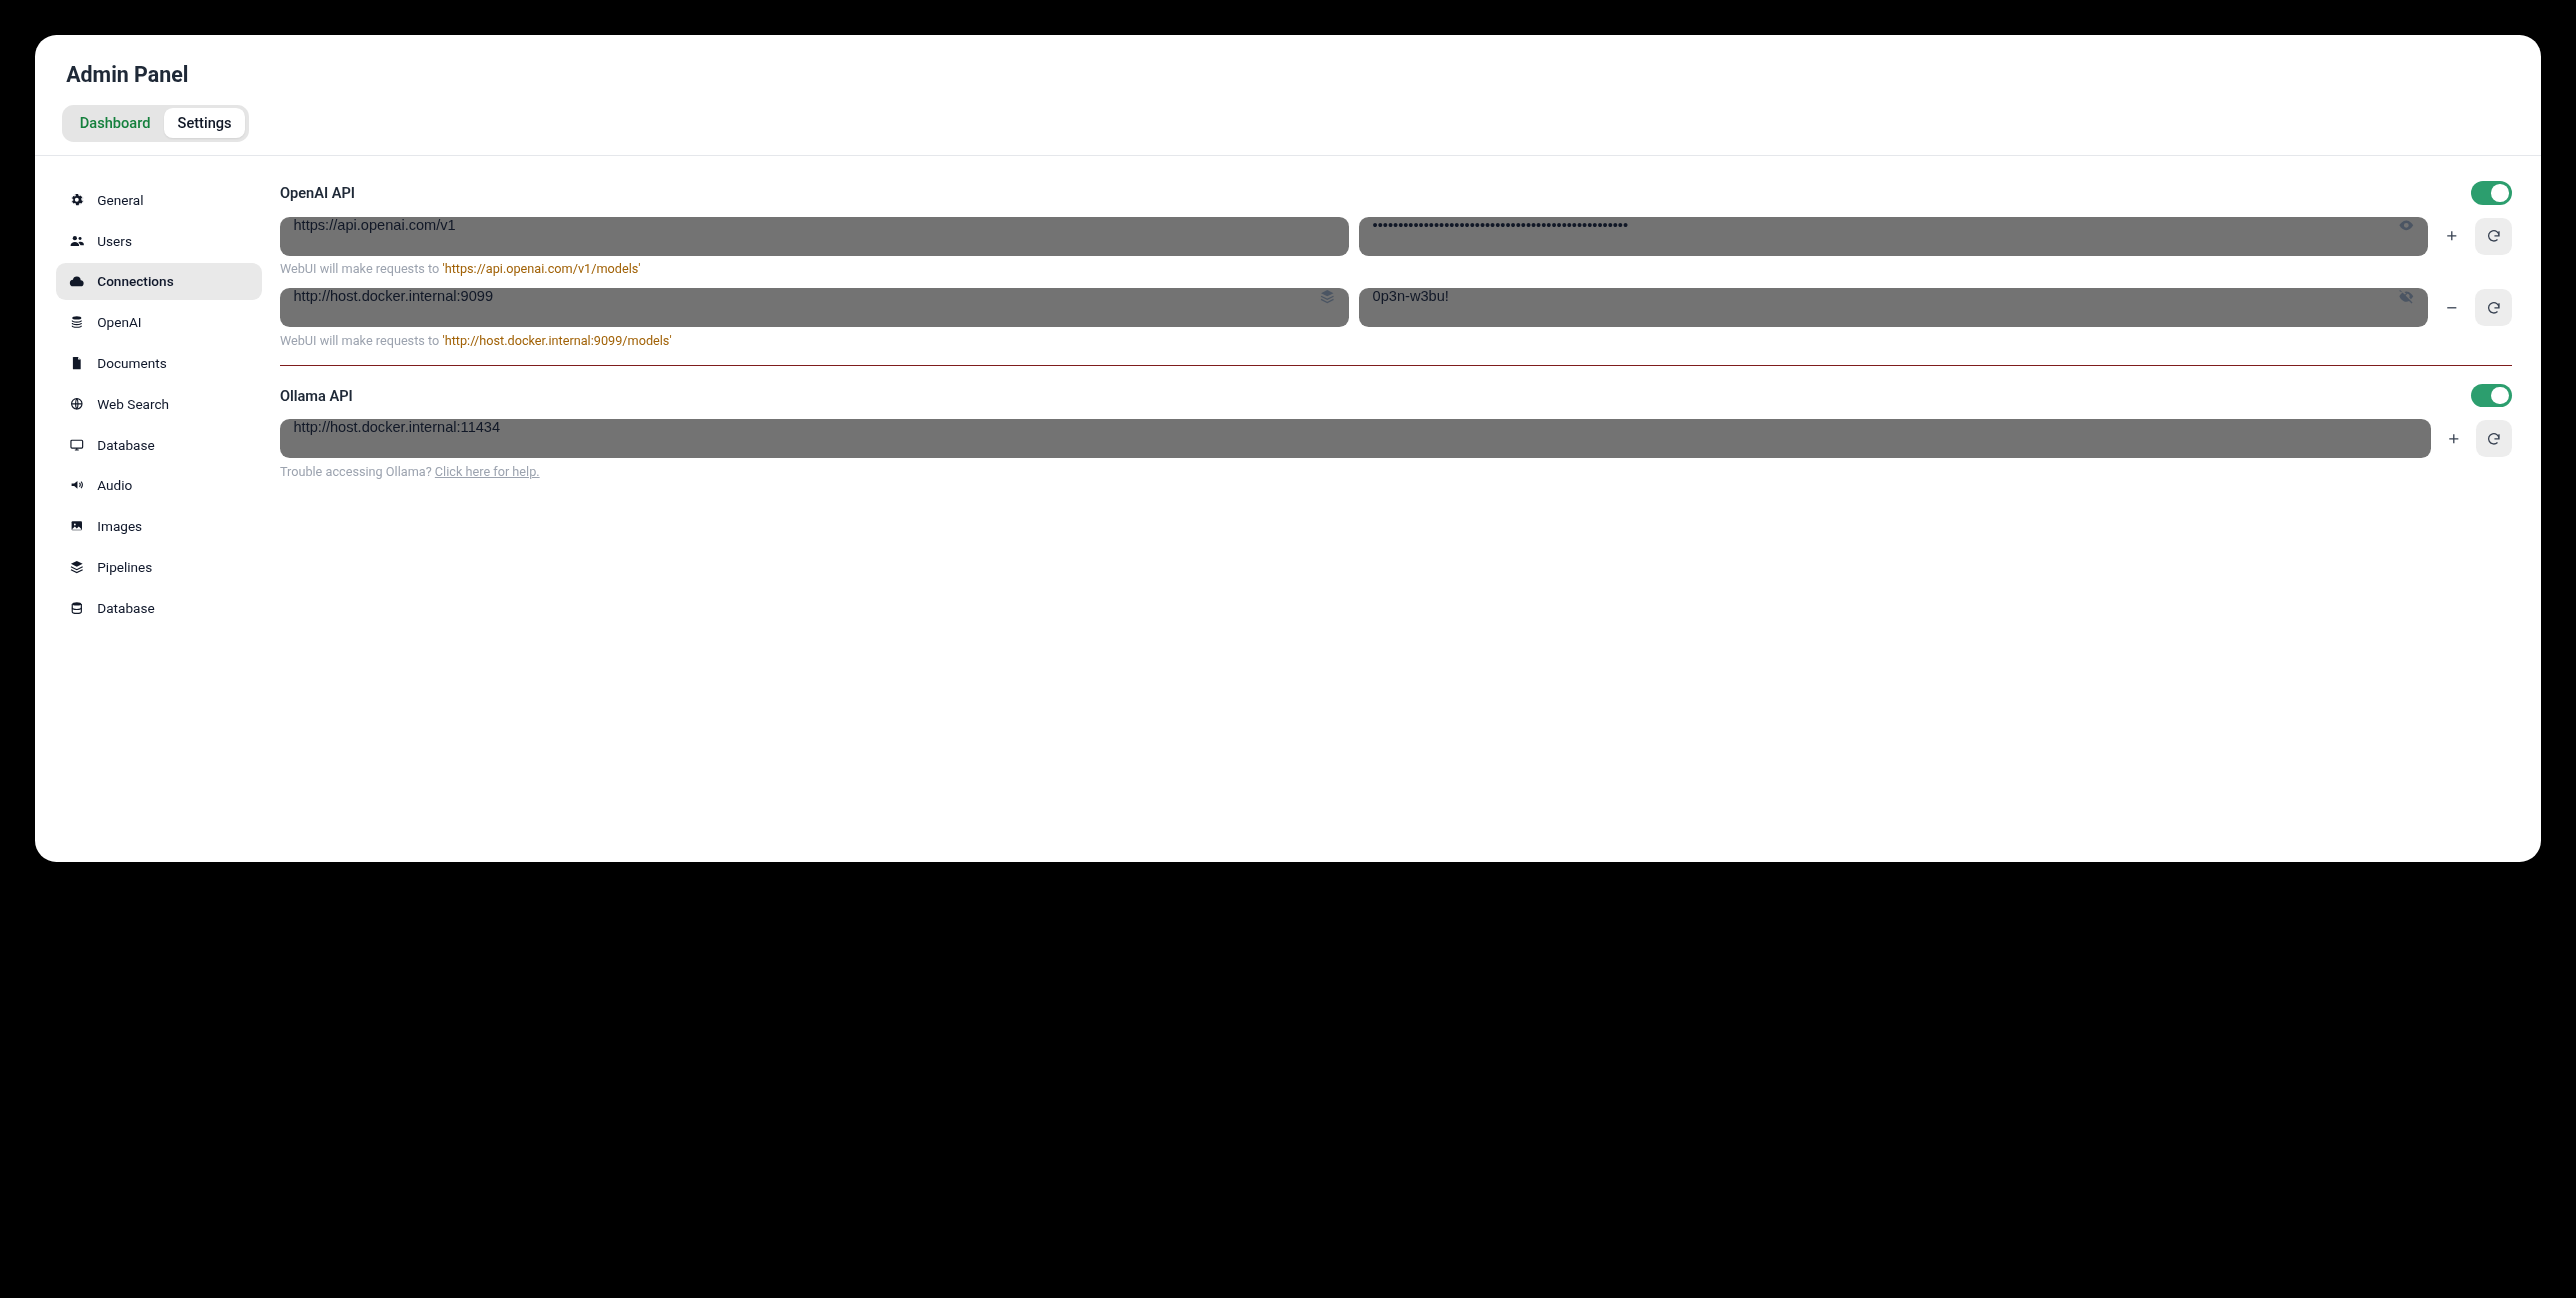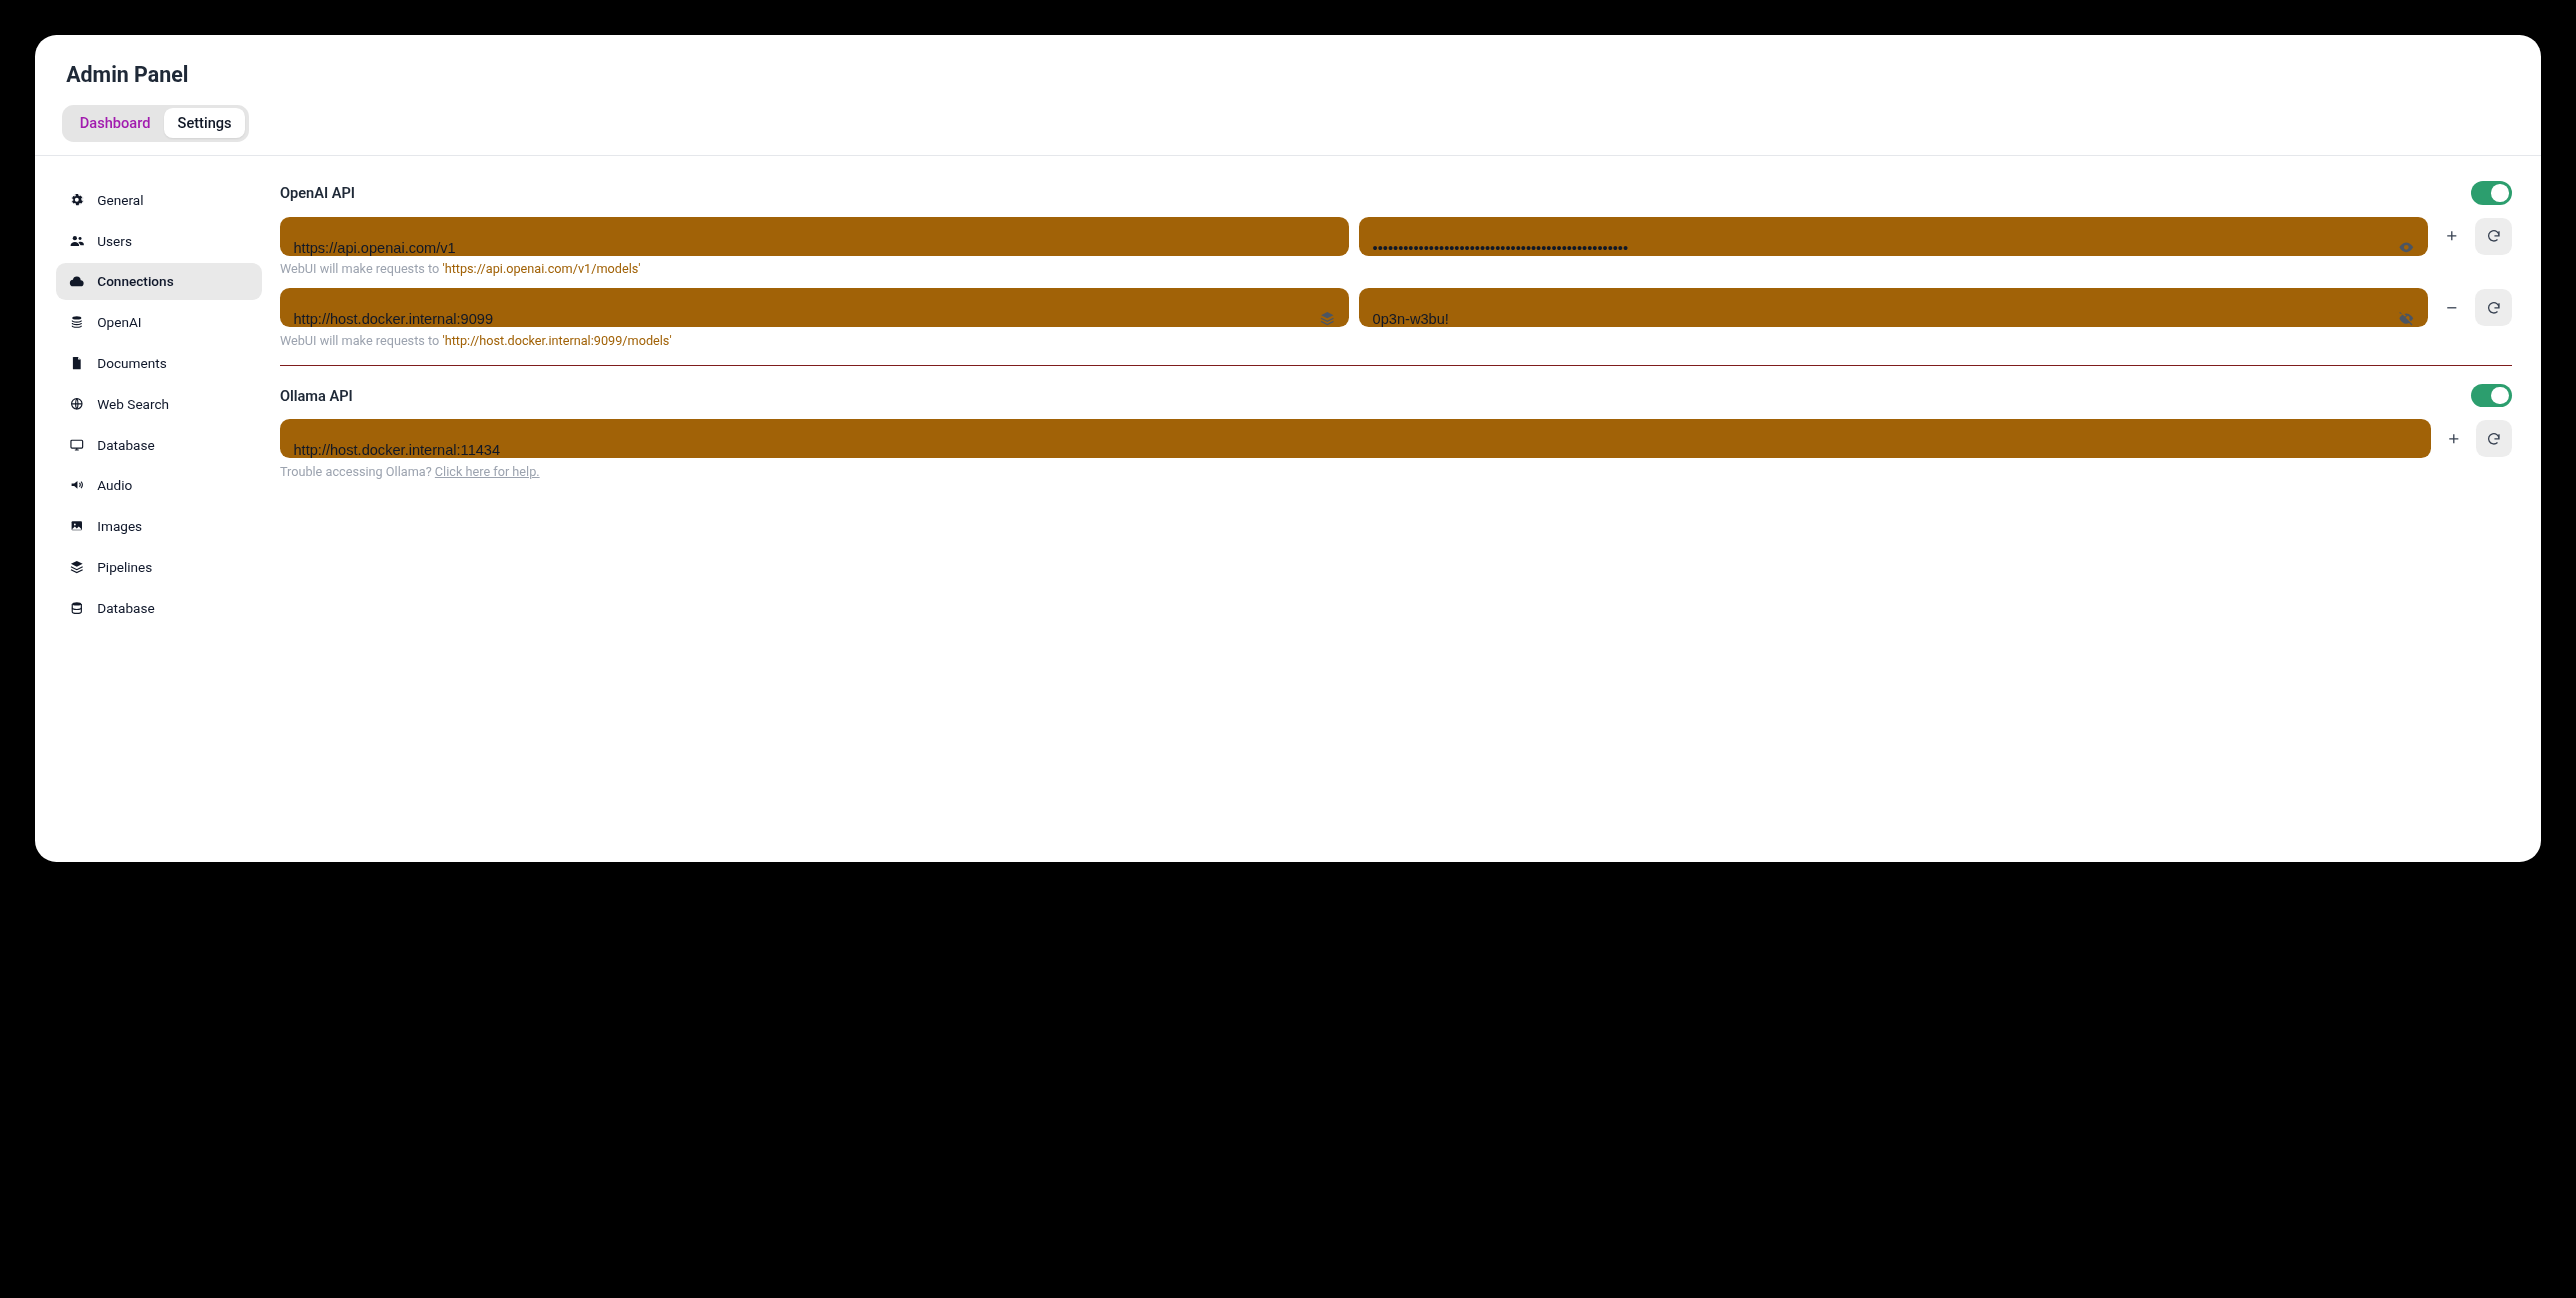--- a/index.html
+++ b/index.html
@@ -30,21 +30,21 @@
     border-radius: 11.7px;
     padding: 3.9px;
     margin-left: 11.7px;
     margin-bottom: 13.6px;
   }
   .tab {
     padding: 5.8px 13.6px;
     border-radius: 8.8px;
     font-size: 14.6px;
     font-weight: 500;
-    color: #a21caf;
+    color: #15803d;
     cursor: pointer;
   }
   .tab.active {
     background: #fff;
     color: #111827;
     box-shadow: 0 1px 1.9px rgba(0,0,0,0.08);
     text-align: center;
   }
   .divider {
     border: none;
@@ -124,25 +124,25 @@
     top: 2.9px;
     right: 2.9px;
   }
   .conn-row {
     display: flex;
     align-items: center;
     gap: 9.7px;
     margin-bottom: 5.8px;
   }
   .input-wrap {
-    background: #a16207;
+    background: #737373;
     border-radius: 9.7px;
     height: 39px;
     display: flex;
-    align-items: flex-end;
+    align-items: flex-start;
     padding: 0 13.6px;
     gap: 9.7px;
   }
   .input-wrap.url { flex: 1 1 44%; }
   .input-wrap.key { flex: 1 1 44%; }
   .input-wrap.full { flex: 1 1 100%; }
   .input-wrap input {
     border: none;
     background: transparent;
     outline: none;

